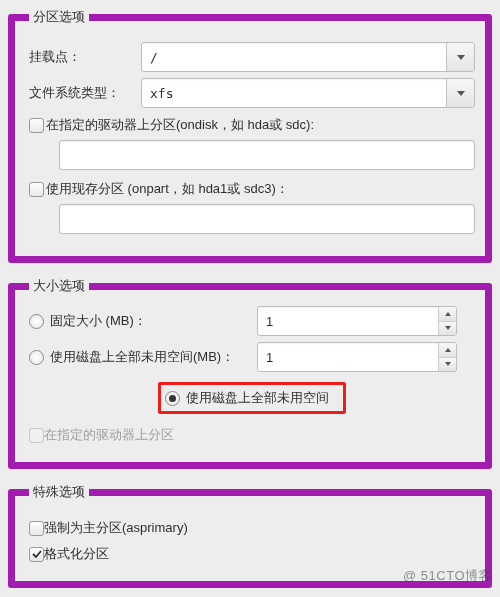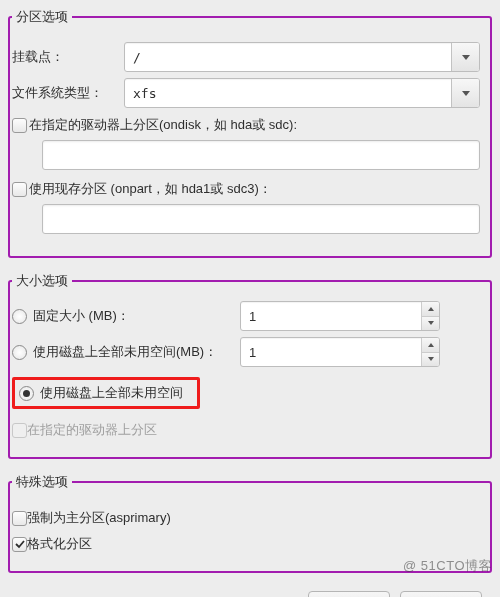--- a/index.html
+++ b/index.html
@@ -8,24 +8,24 @@
     font-size: 13px;
     color: #2e2e2e;
     background: #ededed;
     width: 500px;
     height: 597px;
     overflow: hidden;
   }
   .content { padding: 4px 8px 0 8px; }
 
   fieldset.group {
-    border: 2px solid #a21caf;
+    border: 7px solid #a21caf;
     border-radius: 3px;
     margin: 4px 0 14px 0;
-    padding: 10px 10px 12px 2px;
+    padding: 10px 10px 12px 14px;
   }
   fieldset.group > legend {
     padding: 0 4px;
     font-size: 13px;
     color: #2e2e2e;
   }
 
   .row {
     display: flex;
     align-items: center;
@@ -199,21 +199,21 @@
     display: flex;
     align-items: center;
     justify-content: center;
     font-size: 13px;
     color: #2e2e2e;
   }
 
   .watermark {
     position: absolute;
     right: 8px;
-    bottom: 22px;
+    bottom: 12px;
     font-size: 13px;
     color: rgba(60,60,60,0.55);
     pointer-events: none;
     letter-spacing: 0.5px;
   }
 </style>
 </head>
 <body>
 
 <div class="content">
@@ -290,21 +290,21 @@
           <div>
               <span class="tri-up"></span>
             </div>
           <div>
               <span class="tri-down"></span>
             </div>
         </div>
       </div>
     </div>
 
-    <div class="rad-row" style="margin-top:10px;">
+    <div class="rad-row" style="margin-top:10px;justify-content:center;">
       <span class="highlight-box">
         <span class="radio selected">
             <span class="dot"></span>
           </span>
         <span>使用磁盘上全部未用空间</span>
       </span>
     </div>
 
     <div class="chk-row disabled" style="margin-top:12px;">
       <span class="checkbox disabled">

